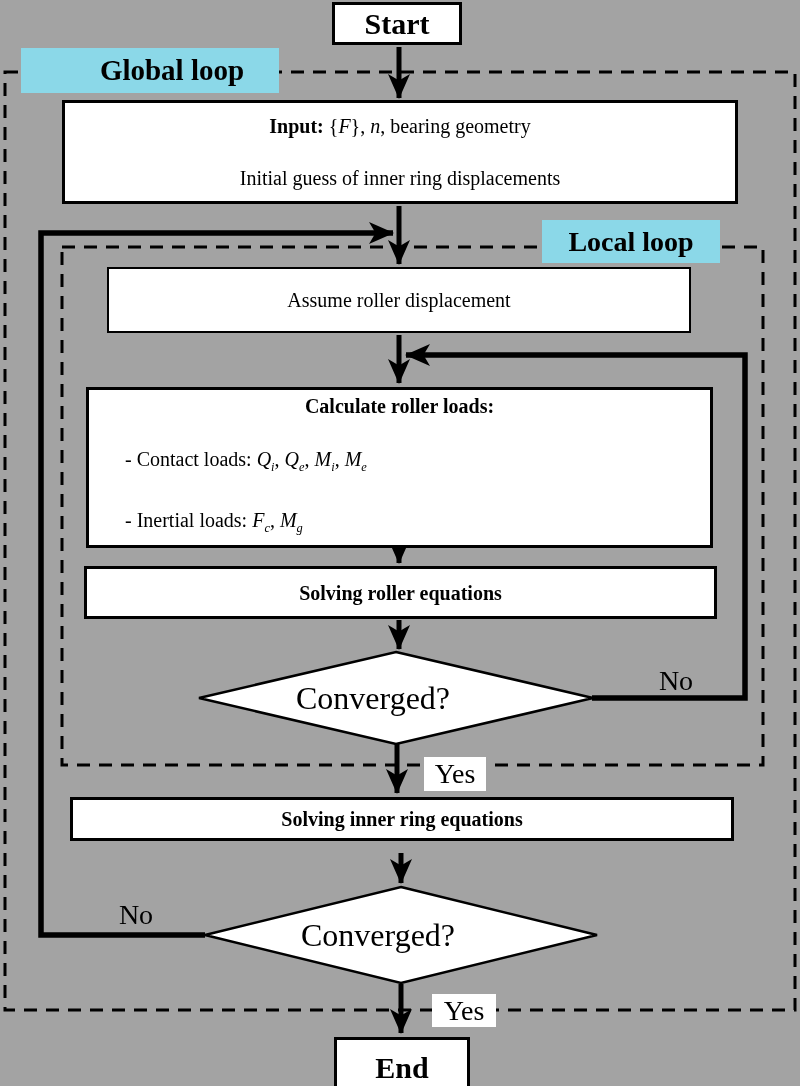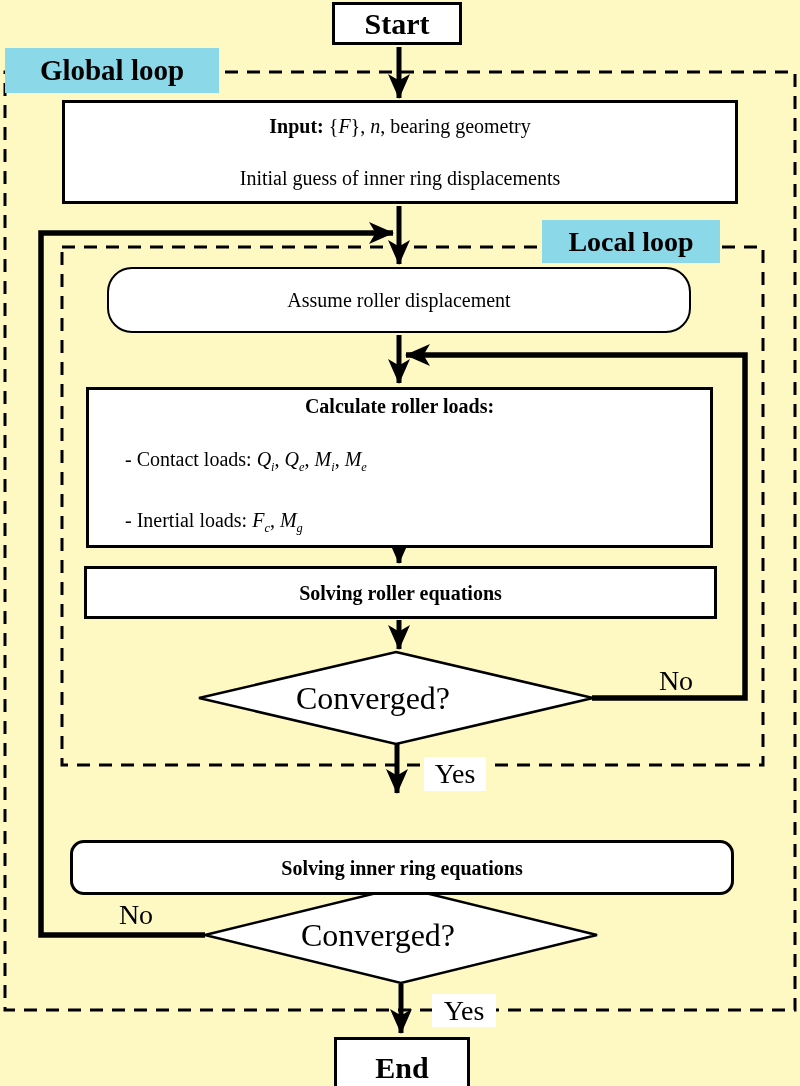--- a/index.html
+++ b/index.html
@@ -1,17 +1,17 @@
 <!DOCTYPE html>
 <html><head>
 <meta charset="utf-8">
 <style>
   html,body{margin:0;padding:0;background:#ffffff;}
   #canvas{
-    position:relative;width:800px;height:1086px;background:#fef9c3;overflow:hidden;
+    position:relative;width:800px;height:1086px;background:#a3a3a3;overflow:hidden;
     font-family:"Liberation Serif","DejaVu Serif",serif;color:#000;
   }
   #connectors{position:absolute;left:0;top:0;z-index:1;}
   .node{
     position:absolute;z-index:2;box-sizing:border-box;background:#ffffff;
     border:3px solid #000;display:flex;flex-direction:column;
     align-items:center;justify-content:center;text-align:center;
     font-size:20px;line-height:1.3;
   }
   .terminal{font-weight:bold;font-size:30px;}
@@ -64,35 +64,35 @@
     <path d="M399,620 L399,649" stroke="#000" stroke-width="5" marker-end="url(#ah)"></path>
     <path d="M397,744 L397,793" stroke="#000" stroke-width="5" marker-end="url(#ah)"></path>
     <path d="M401,853 L401,883" stroke="#000" stroke-width="5" marker-end="url(#ah)"></path>
     <path d="M401,984 L401,1033" stroke="#000" stroke-width="5" marker-end="url(#ah)"></path>
   </svg>
 
   <div class="node terminal" style="left:332px;top:2px;width:130px;height:43px;">
     <span>Start</span>
   </div>
 
-  <div class="loop-label" style="left:5px;top:48px;width:214px;height:45px;">
+  <div class="loop-label" style="left:21px;top:48px;width:214px;height:45px;padding-left:44px;">
     <span>Global loop</span>
   </div>
   <div class="loop-label" style="left:542px;top:220px;width:178px;height:43px;font-size:28px;">
     <span>Local loop</span>
   </div>
 
   <div class="node" style="left:62px;top:100px;width:676px;height:104px;">
     <div class="input-line">
       <span class="bd">Input:</span><span> {</span><span class="it">F</span><span>}, </span><span class="it">n</span><span>, bearing geometry</span>
     </div>
     <div class="input-line">Initial guess of inner ring displacements</div>
   </div>
 
-  <div class="node" style="left:107px;top:267px;width:584px;height:66px;border-width:2.5px;border-radius:25px;">
+  <div class="node" style="left:107px;top:267px;width:584px;height:66px;border-width:2.5px;">
     <span>Assume roller displacement</span>
   </div>
 
   <div class="node multi" style="left:86px;top:387px;width:627px;height:161px;justify-content:center;">
     <div class="title-line">Calculate roller loads:</div>
     <div class="item-line">
       <span>- Contact loads: </span><i>Q</i><sub>i</sub><span>, </span><i>Q</i><sub>e</sub><span>, </span><i>M</i><sub>i</sub><span>, </span><i>M</i><sub>e</sub>
     </div>
     <div class="item-line">
       <span>- Inertial loads: </span><i>F</i><sub>c</sub><span>, </span><i>M</i><sub>g</sub>
@@ -107,21 +107,21 @@
     <span>Converged?</span>
   </div>
 
   <div class="branch-label" style="left:648px;top:664px;width:56px;height:34px;">
     <span>No</span>
   </div>
   <div class="branch-label on-dash" style="left:424px;top:757px;width:62px;height:34px;">
     <span>Yes</span>
   </div>
 
-  <div class="node" style="left:70px;top:840px;width:664px;height:55px;font-weight:bold;border-radius:14px;">
+  <div class="node" style="left:70px;top:797px;width:664px;height:44px;font-weight:bold;">
     <span>Solving inner ring equations</span>
   </div>
 
   <div class="diamond-label" style="left:301px;top:918px;width:200px;height:34px;">
     <span>Converged?</span>
   </div>
 
   <div class="branch-label" style="left:110px;top:898px;width:52px;height:34px;">
     <span>No</span>
   </div>

